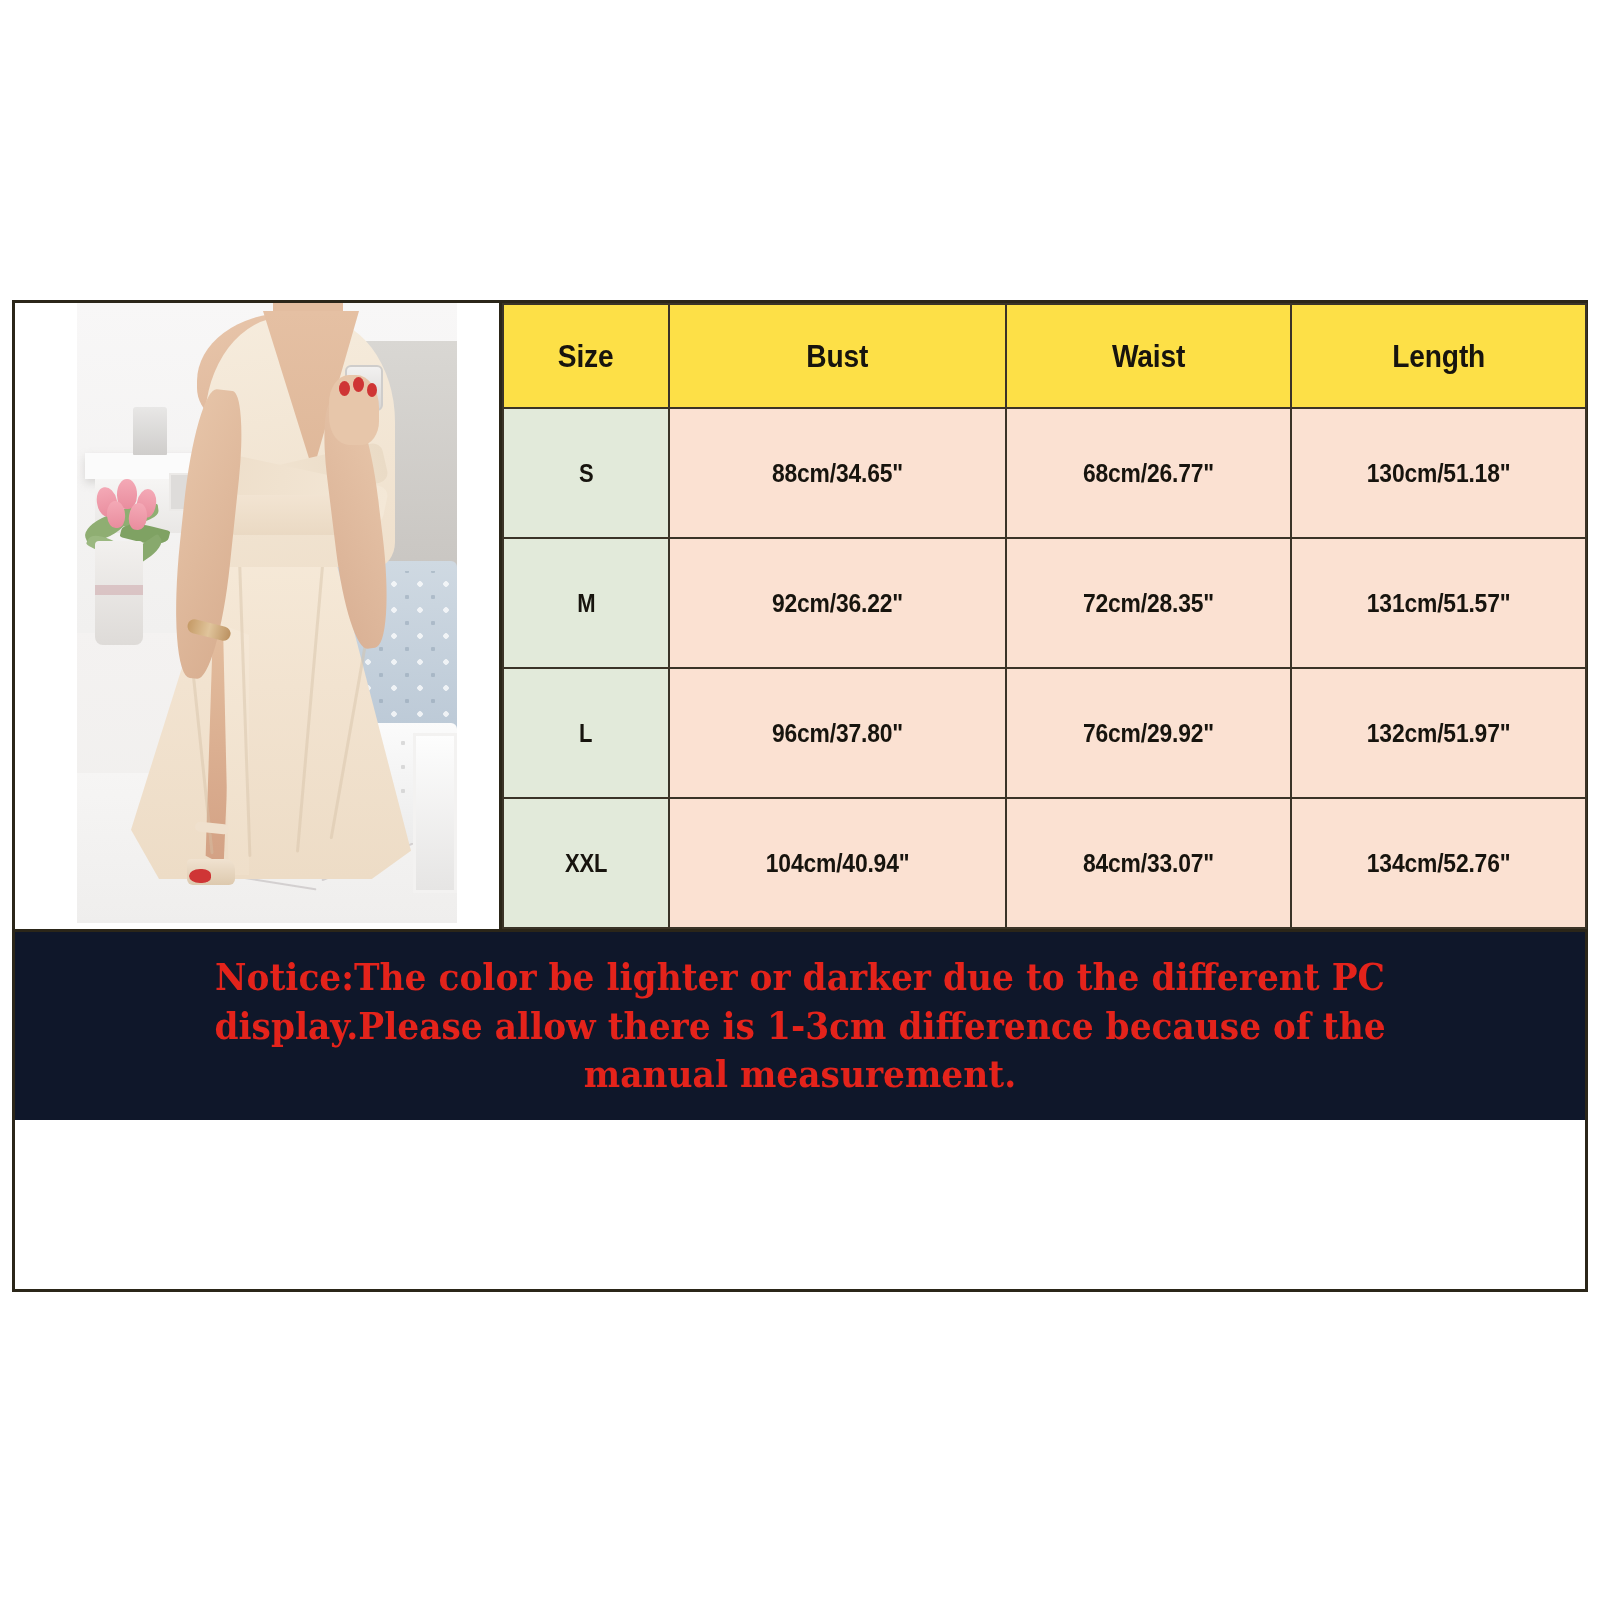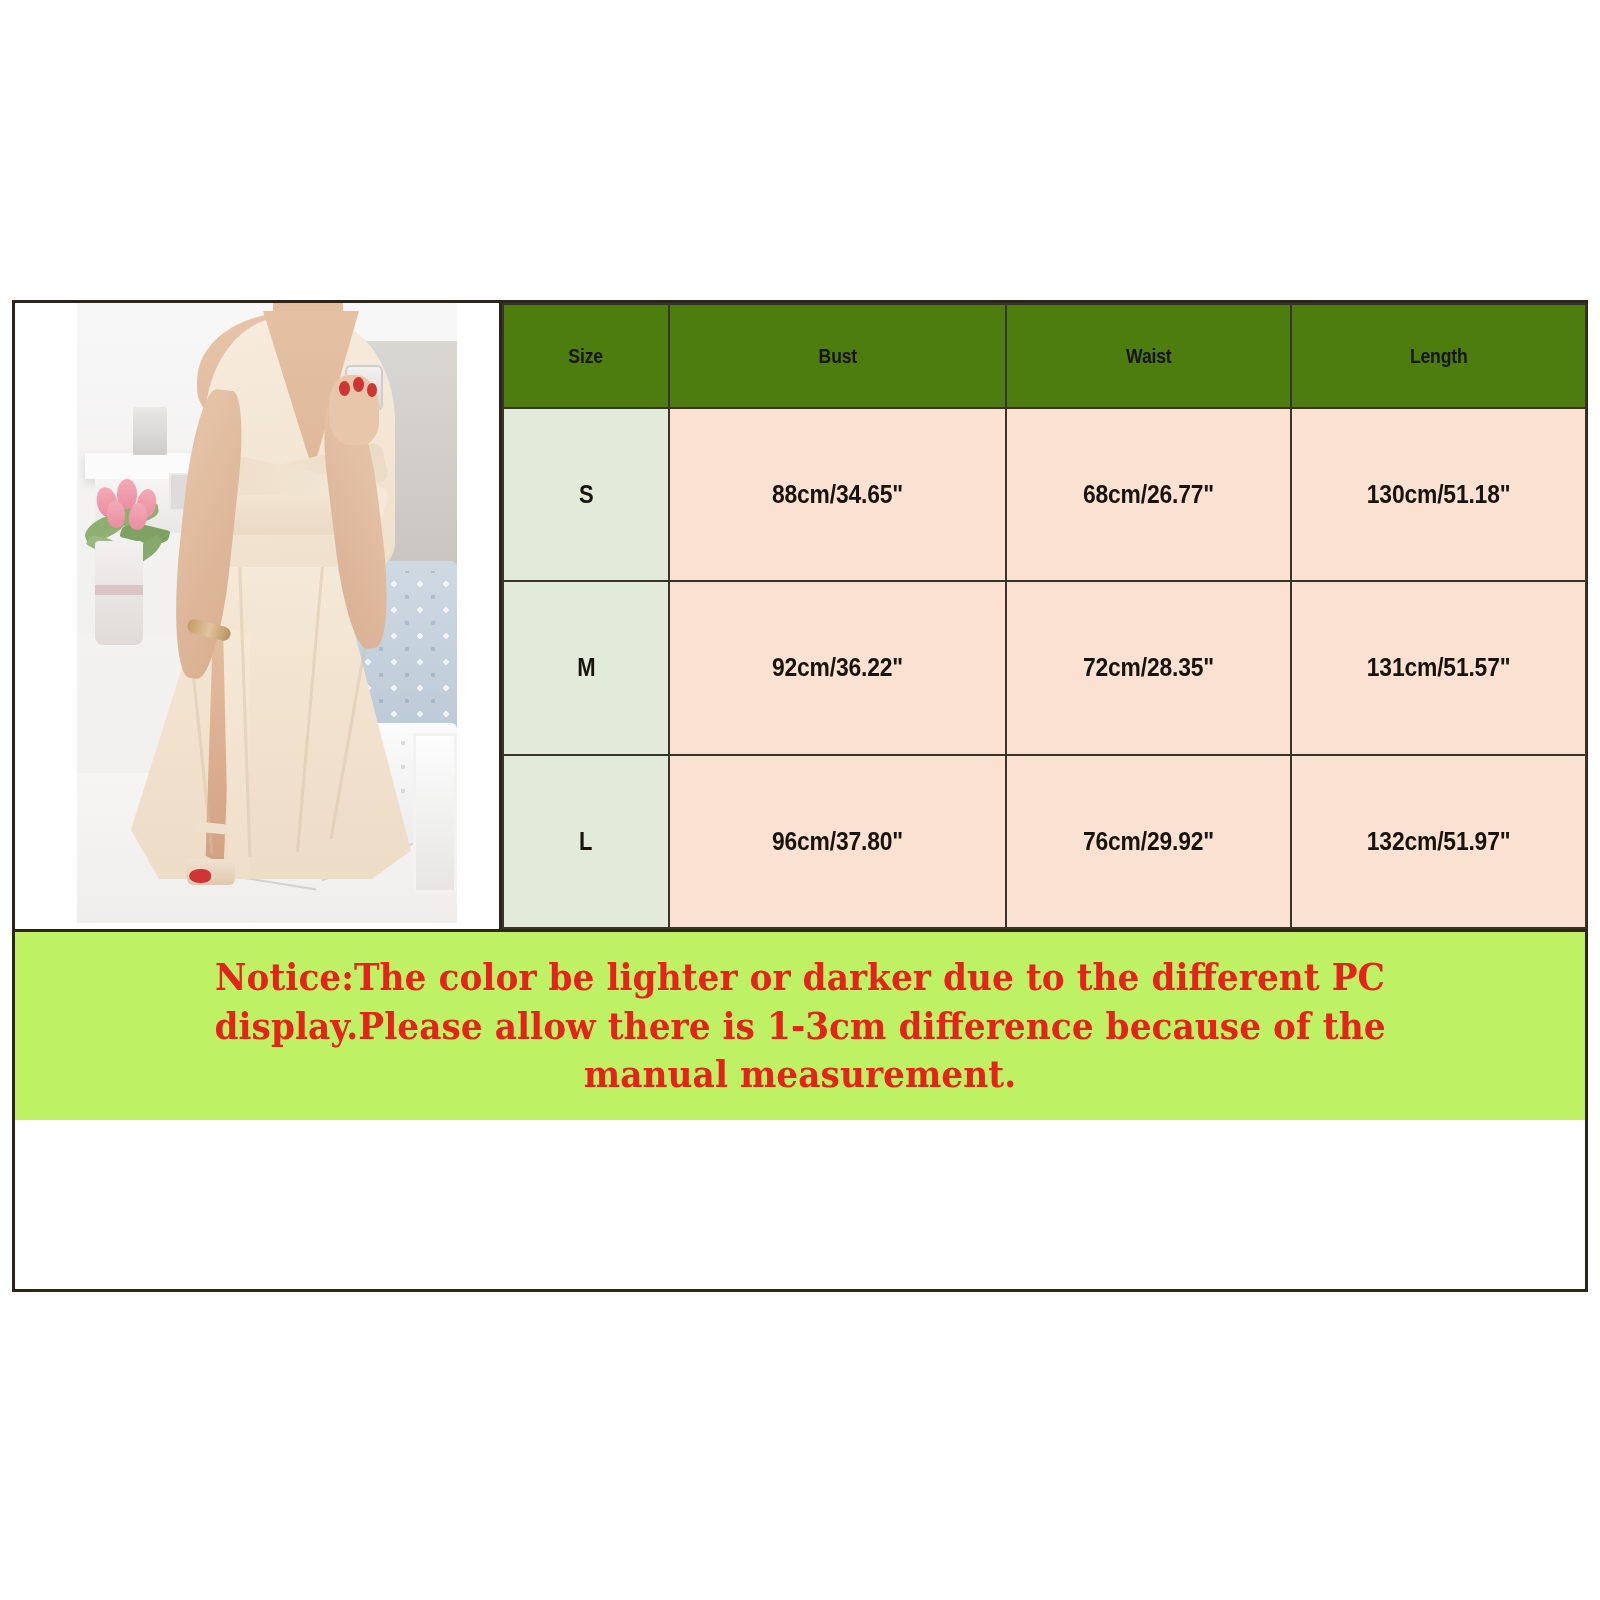--- a/index.html
+++ b/index.html
@@ -345,29 +345,29 @@
     font-weight: 700;
     font-size: 25px;
     color: #17140e;
     letter-spacing: -0.2px;
     padding: 0;
   }
   #size-table th span, #size-table td span {
     display: inline-block;
     transform: scaleX(0.88);
   }
-  #size-table thead th { background: #4d7c0f; font-size: 20px; }
+  #size-table thead th { background: #fde047; font-size: 32px; }
   #size-table tbody td.size-cell { background: #e2eada; }
   #size-table tbody td.meas-cell { background: #fbe1d2; font-size: 26px; }
   #size-table tr { height: 104px; }
 
   
   #notice-band {
     height: 188px;
-    background: #bef264;
+    background: #0f172a;
     display: flex;
     align-items: center;
     justify-content: center;
     box-sizing: border-box;
     padding: 0 72px;
   }
   #notice-text {
     font-family: "DejaVu Serif", serif;
     font-size: 37px;
     font-weight: 700;
@@ -481,20 +481,26 @@
           <td class="meas-cell"><span>92cm/36.22"</span></td>
           <td class="meas-cell"><span>72cm/28.35"</span></td>
           <td class="meas-cell"><span>131cm/51.57"</span></td>
         </tr>
         <tr>
           <td class="size-cell"><span>L</span></td>
           <td class="meas-cell"><span>96cm/37.80"</span></td>
           <td class="meas-cell"><span>76cm/29.92"</span></td>
           <td class="meas-cell"><span>132cm/51.97"</span></td>
         </tr>
+        <tr>
+          <td class="size-cell"><span>XXL</span></td>
+          <td class="meas-cell"><span>104cm/40.94"</span></td>
+          <td class="meas-cell"><span>84cm/33.07"</span></td>
+          <td class="meas-cell"><span>134cm/52.76"</span></td>
+        </tr>
       </tbody>
     </table>
 
   </div>
 
   <div id="notice-band">
     <div id="notice-text">Notice:The color be lighter or darker due to the different PC display.Please allow there is 1-3cm difference because of the manual measurement.</div>
   </div>
 
 </div>

